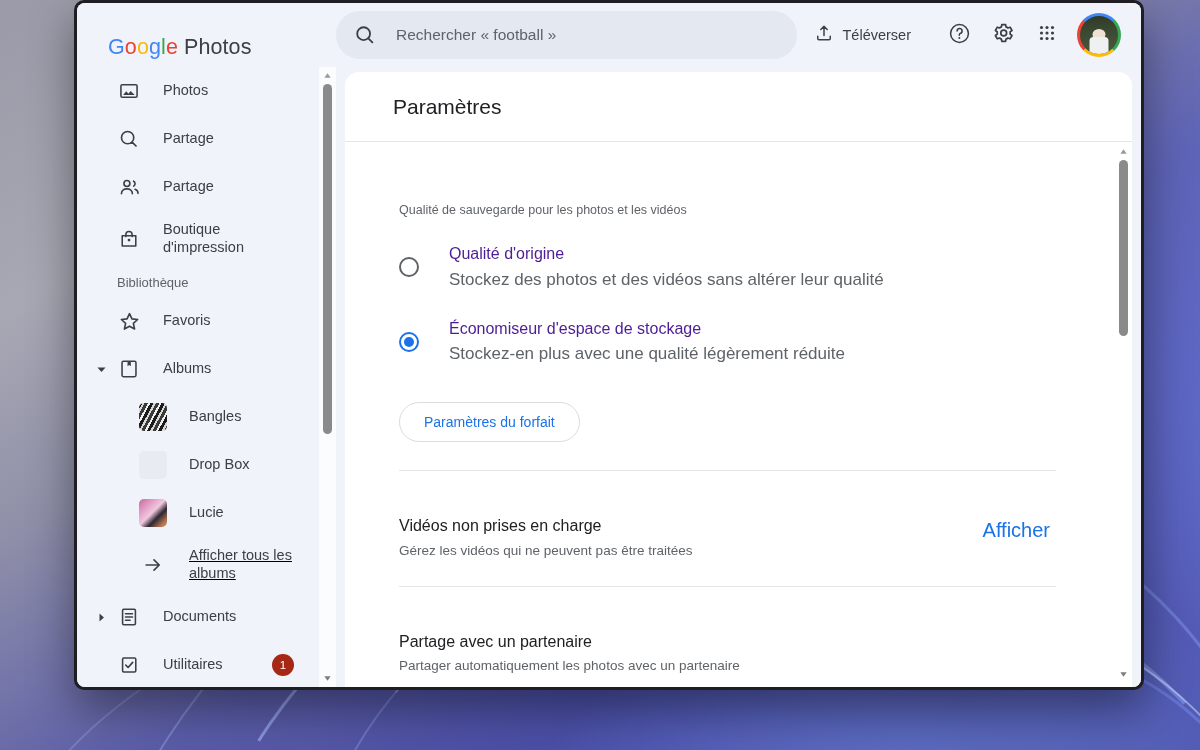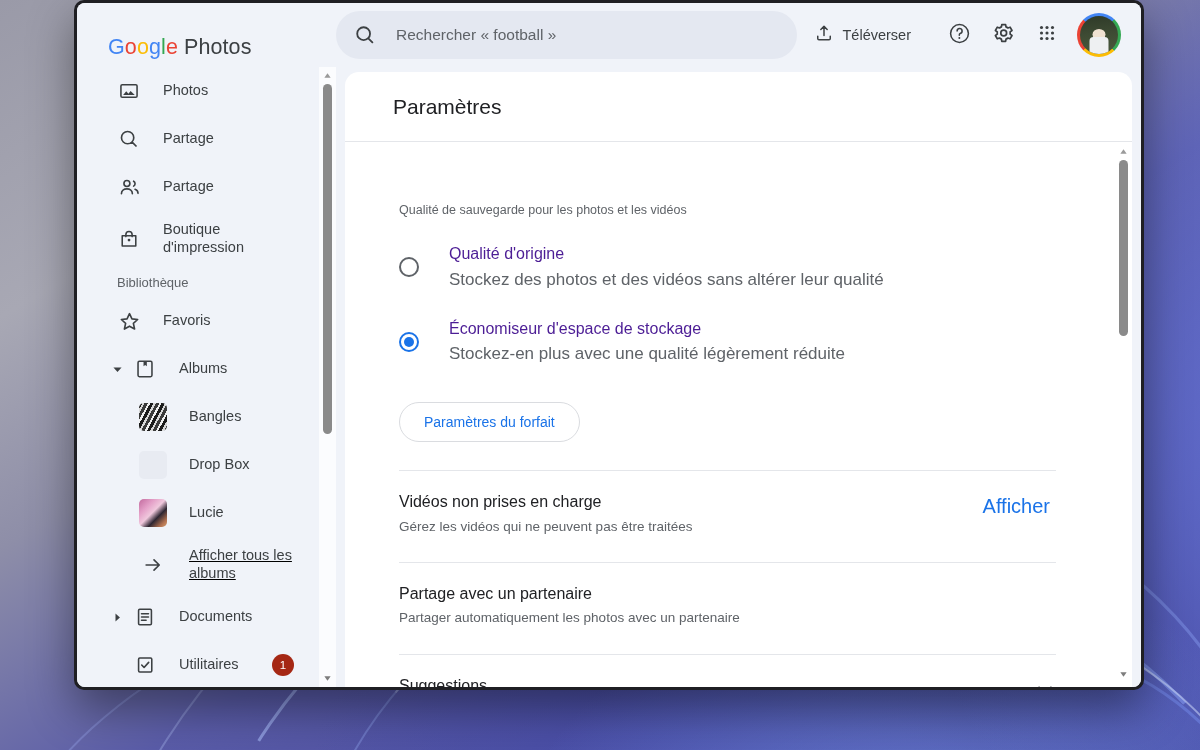--- a/index.html
+++ b/index.html
@@ -76,21 +76,21 @@
   #body{display:flex;height:calc(100% - 64px);}
   
   #sidebar{width:259px;position:relative;background:#f0f3f9;flex:none;}
   #nav{position:absolute;left:0;top:0;right:18px;bottom:0;overflow:hidden;}
   .nav-item{display:flex;align-items:center;height:48px;padding-left:40px;border-radius:0 24px 24px 0;
             margin-right:8px;cursor:pointer;box-sizing:border-box;}
   .nav-item .nicon{width:24px;height:24px;flex:none;display:flex;align-items:center;justify-content:center;}
   .nav-item .nlabel{margin-left:22px;font-size:14.5px;color:#3c4043;line-height:1.22;}
   .nav-item.tall{height:56px;}
   .section-label{padding-left:40px;font-size:13px;color:#5f6368;height:30px;display:flex;align-items:center;}
-  .nav-item.expandable{padding-left:14px;margin-left:16px;}
+  .nav-item.expandable{padding-left:14px;}
   .caret{width:20px;height:20px;flex:none;display:flex;align-items:center;justify-content:center;margin-right:6px;}
   .album-item{display:flex;align-items:center;height:48px;padding-left:62px;border-radius:0 24px 24px 0;
               margin-right:8px;cursor:pointer;box-sizing:border-box;}
   .album-thumb{width:28px;height:28px;border-radius:5px;flex:none;}
   .album-item .alabel{margin-left:22px;font-size:14.5px;color:#3c4043;line-height:1.22;}
   .badge{margin-left:auto;margin-right:16px;width:22px;height:22px;border-radius:50%;background:#a52714;
          color:#fff;font-size:11.5px;display:flex;align-items:center;justify-content:center;}
 
   
   .sbar{position:absolute;top:0;bottom:0;width:17px;background:#fbfcfe;display:flex;flex-direction:column;align-items:center;}
@@ -116,21 +116,21 @@
   .radio{width:20px;height:20px;border-radius:50%;border:2px solid #5f6368;box-sizing:border-box;flex:none;margin-top:14px;}
   .radio.checked{border-color:#1a73e8;position:relative;}
   .radio.checked::after{content:"";position:absolute;left:3px;top:3px;width:10px;height:10px;border-radius:50%;background:#1a73e8;}
   .radio-text{margin-left:30px;}
   .radio-title{font-size:16px;color:#4c1d95;line-height:1.35;}
   .radio-sub{font-size:17px;color:#5f6368;margin-top:4px;line-height:1.35;}
   .btn-row{display:flex;gap:18px;margin-top:36px;margin-bottom:28px;}
   .pill-btn{height:40px;padding:0 24px;border:1px solid #dadce0;border-radius:20px;background:#fff;
             color:#1a73e8;font-size:14px;font-family:"Liberation Sans",sans-serif;cursor:pointer;
             display:flex;align-items:center;}
-  .srow{display:flex;align-items:flex-start;border-top:1px solid #e4e6ea;padding:20px 0 26px 0;}
+  .srow{display:flex;align-items:flex-start;border-top:1px solid #e4e6ea;padding:44px 0 26px 0;}
   .srow.first{border-top:1px solid #e4e6ea;}
   .srow-text{flex:1;}
   .srow-title{font-size:16px;color:#202124;line-height:1.35;}
   .srow-sub{font-size:13.5px;color:#5f6368;margin-top:5px;line-height:1.35;}
   .srow-action{font-size:20px;color:#1a73e8;cursor:pointer;padding-top:4px;padding-right:6px;}
   .srow-chevron{padding-top:4px;cursor:pointer;}
 </style>
 </head>
 <body>
 

